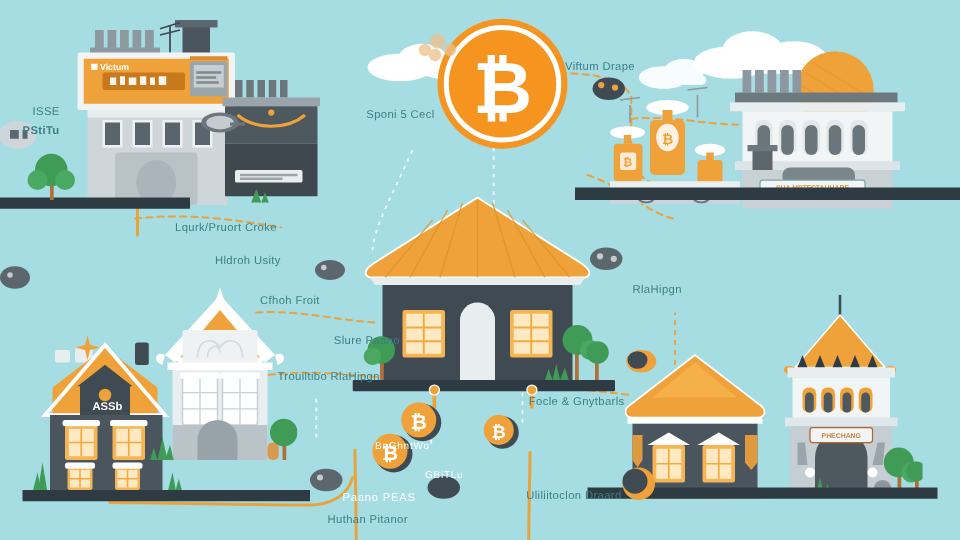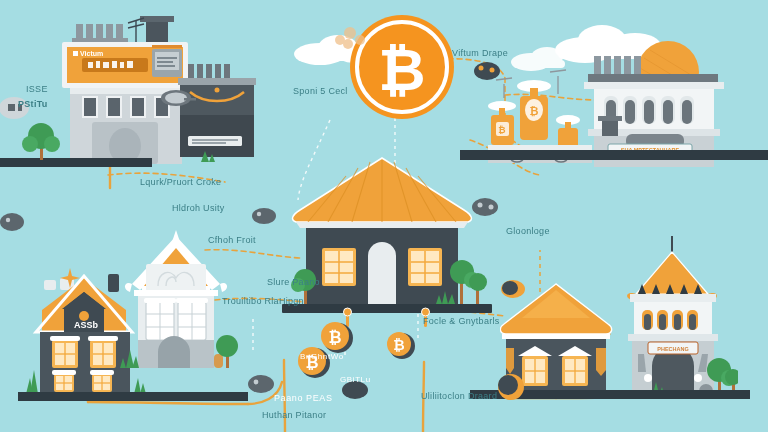--- a/index.html
+++ b/index.html
@@ -609,23 +609,23 @@
       </g>
   </svg>
 
   <div class="lbl" style="left:26px;top:84px;">ISSE</div>
   <div class="lbl" style="left:18px;top:99px;font-weight:bold;">PStiTu</div>
   <div class="lbl" style="left:293px;top:86px;">Sponi 5 Cecl</div>
   <div class="lbl" style="left:452px;top:48px;">Viftum Drape</div>
   <div class="lbl" style="left:140px;top:177px;">Lqurk/Pruort Croke</div>
   <div class="lbl" style="left:172px;top:203px;">Hldroh Usity</div>
   <div class="lbl" style="left:208px;top:235px;">Cfhoh Froit</div>
-  <div class="lbl" style="left:267px;top:277px;">Slure Paano</div>
+  <div class="lbl" style="left:267px;top:267px;">Slure Paano</div>
   <div class="lbl" style="left:222px;top:296px;">Trouiltibo RlaHipgn</div>
-  <div class="lbl" style="left:506px;top:226px;">Gloonloge</div>
+  <div class="lbl" style="left:506px;top:226px;">RlaHipgn</div>
   <div class="lbl" style="left:423px;top:316px;">Focle &amp; Gnytbarls</div>
   <div class="lbl white" style="left:274px;top:393px;">Paano PEAS</div>
   <div class="lbl" style="left:262px;top:410px;">Huthan Pitanor</div>
   <div class="lbl" style="left:421px;top:391px;">Uliliitoclon Draard</div>
   <div class="lbl white sm" style="left:300px;top:352px;">BnGhntWo</div>
   <div class="lbl white sm" style="left:340px;top:363px;margin-top:12px;">GBiTLu</div>
 
 </div>
 
 </body></html>

